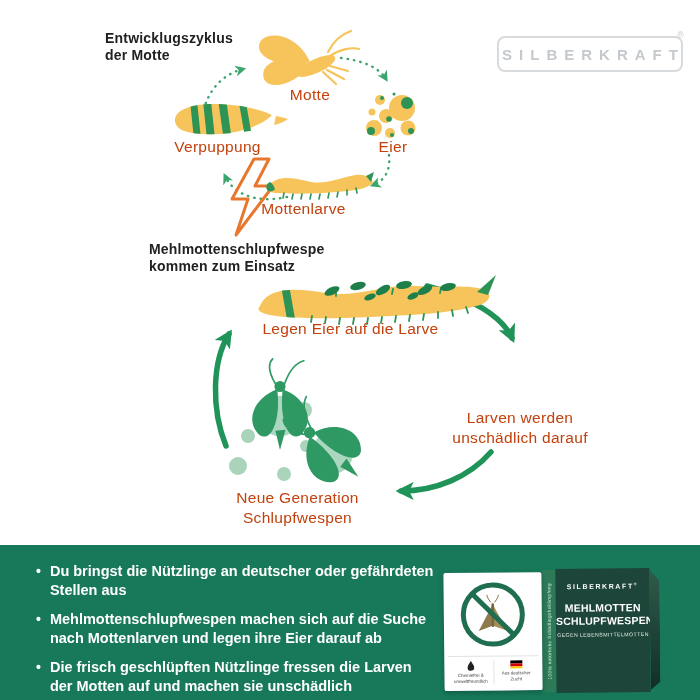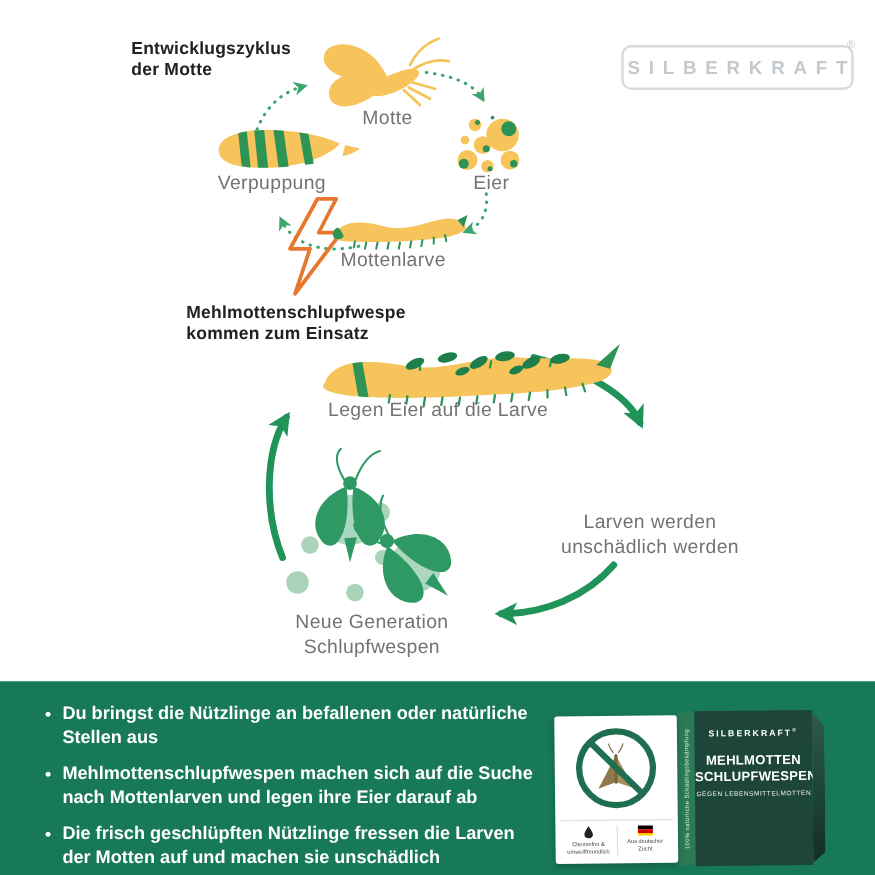--- a/index.html
+++ b/index.html
@@ -10,21 +10,21 @@
   
   .h1 { font-size:14px; font-weight:700; color:#212121; line-height:1.18; letter-spacing:.2px; }
 
   
   .logo-box { left:497px; top:36px; width:186px; height:36px; border:2px solid #D8DBDD;
               border-radius:8px; display:flex; align-items:center; justify-content:center; }
   .logo-text { color:#C4C9CD; font-weight:700; font-size:15px; letter-spacing:7px; padding-left:7px; }
   .logo-reg { position:absolute; right:-3px; top:-8px; font-size:9px; color:#C4C9CD; }
 
   
-  .stage { font-size:15.5px; color:#737373; text-align:center; letter-spacing:.3px; }
+  .stage { font-size:15.5px; color:#c2410c; text-align:center; letter-spacing:.3px; }
 
   
   .band { left:0; top:545px; width:700px; height:155px; background:#17795A; }
   .benefits { position:absolute; left:36px; top:17px; width:402px; list-style:none; }
   .benefits li { display:flex; gap:9px; color:#fff; font-size:14.5px; font-weight:600;
                  line-height:1.28; margin-bottom:11px; }
   .benefits .dot { flex:0 0 auto; font-size:14px; line-height:1.3; }
 
   
   .product { left:444px; top:569px; width:216px; height:124px; display:flex; transform:rotate(-.6deg); }
@@ -161,21 +161,21 @@
       <line x1="31" y1="26" x2="30" y2="31"></line>
     <line x1="40" y1="26" x2="39" y2="31"></line>
       <line x1="49" y1="26" x2="48" y2="31"></line>
     <line x1="58" y1="26" x2="57" y2="31"></line>
       <line x1="67" y1="25" x2="66" y2="30"></line>
     <line x1="76" y1="24" x2="75" y2="29"></line>
       <line x1="85" y1="22" x2="85" y2="27"></line>
     <line x1="94" y1="20" x2="95" y2="25"></line>
   </g>
 </svg>
-<div class="abs stage" style="left:257px;top:200px;width:115px">Mottenlarve</div>
+<div class="abs stage" style="left:246px;top:200px;width:115px">Mottenlarve</div>
 
 <div class="abs h1" style="left:105px; top:241px;margin-left:44px;">
   <div>Mehlmottenschlupfwespe</div>
   <div>kommen zum Einsatz</div>
 </div>
 
 <svg class="abs" style="left:252px;top:272px" width="250" height="56" viewBox="0 0 250 56">
   <defs>
     <clipPath id="bigLarvaClip">
       <path d="M8,34 C16,14 46,16 74,21 C104,26 132,12 164,14 C194,16 222,12 234,19 C240,23 238,29 228,33 C198,42 158,43 118,45 C78,47 38,47 18,43 C8,41 4,38 8,34 Z"></path>
@@ -211,21 +211,21 @@
     <ellipse cx="173" cy="18" rx="8" ry="3.8" transform="rotate(-28 173 18)"></ellipse>
     <ellipse cx="196" cy="15" rx="8" ry="3.8" transform="rotate(-12 196 15)"></ellipse>
     <ellipse cx="118" cy="25" rx="6" ry="3" transform="rotate(-20 118 25)"></ellipse>
     <ellipse cx="161" cy="24" rx="6" ry="3" transform="rotate(-24 161 24)"></ellipse>
   </g>
 </svg>
 <div class="abs stage" style="left:258px;top:320px;width:185px">Legen Eier auf die Larve</div>
 
 <div class="abs stage center2" style="left:430px;top:408px;width:180px">
   <div>Larven werden</div>
-  <div>unschädlich werden</div>
+  <div>unschädlich darauf</div>
 </div>
 
 <svg class="abs" style="left:218px;top:358px" width="165" height="135" viewBox="0 0 165 135">
   <defs>
     <g id="wasp">
       <path d="M45,28 C38,16 36,7 42,1" stroke="#2E9963" stroke-width="1.8" fill="none" stroke-linecap="round"></path>
       <path d="M55,28 C60,14 68,5 76,3" stroke="#2E9963" stroke-width="1.8" fill="none" stroke-linecap="round"></path>
       <circle cx="50" cy="31" r="6" fill="#2E9963"></circle>
       <circle cx="50" cy="63" r="22" fill="#ABD6BF"></circle>
       <path d="M47,34 C20,44 12,70 28,84 C41,92 51,66 47,34 Z" fill="#2E9963"></path>
@@ -247,21 +247,21 @@
 
 <div class="abs stage center2" style="left:225px;top:488px;width:145px">
   <div>Neue Generation</div>
   <div>Schlupfwespen</div>
 </div>
 
 <div class="abs band">
   <ul class="benefits">
     <li>
       <span class="dot">•</span>
-      <span>Du bringst die Nützlinge an befallenen oder natürliche Stellen aus</span>
+      <span>Du bringst die Nützlinge an deutscher oder gefährdeten Stellen aus</span>
     </li>
     <li>
       <span class="dot">•</span>
       <span>Mehlmottenschlupfwespen machen sich auf die Suche nach Mottenlarven und legen ihre Eier darauf ab</span>
     </li>
     <li>
       <span class="dot">•</span>
       <span>Die frisch geschlüpften Nützlinge fressen die Larven der Motten auf und machen sie unschädlich</span>
     </li>
   </ul>

